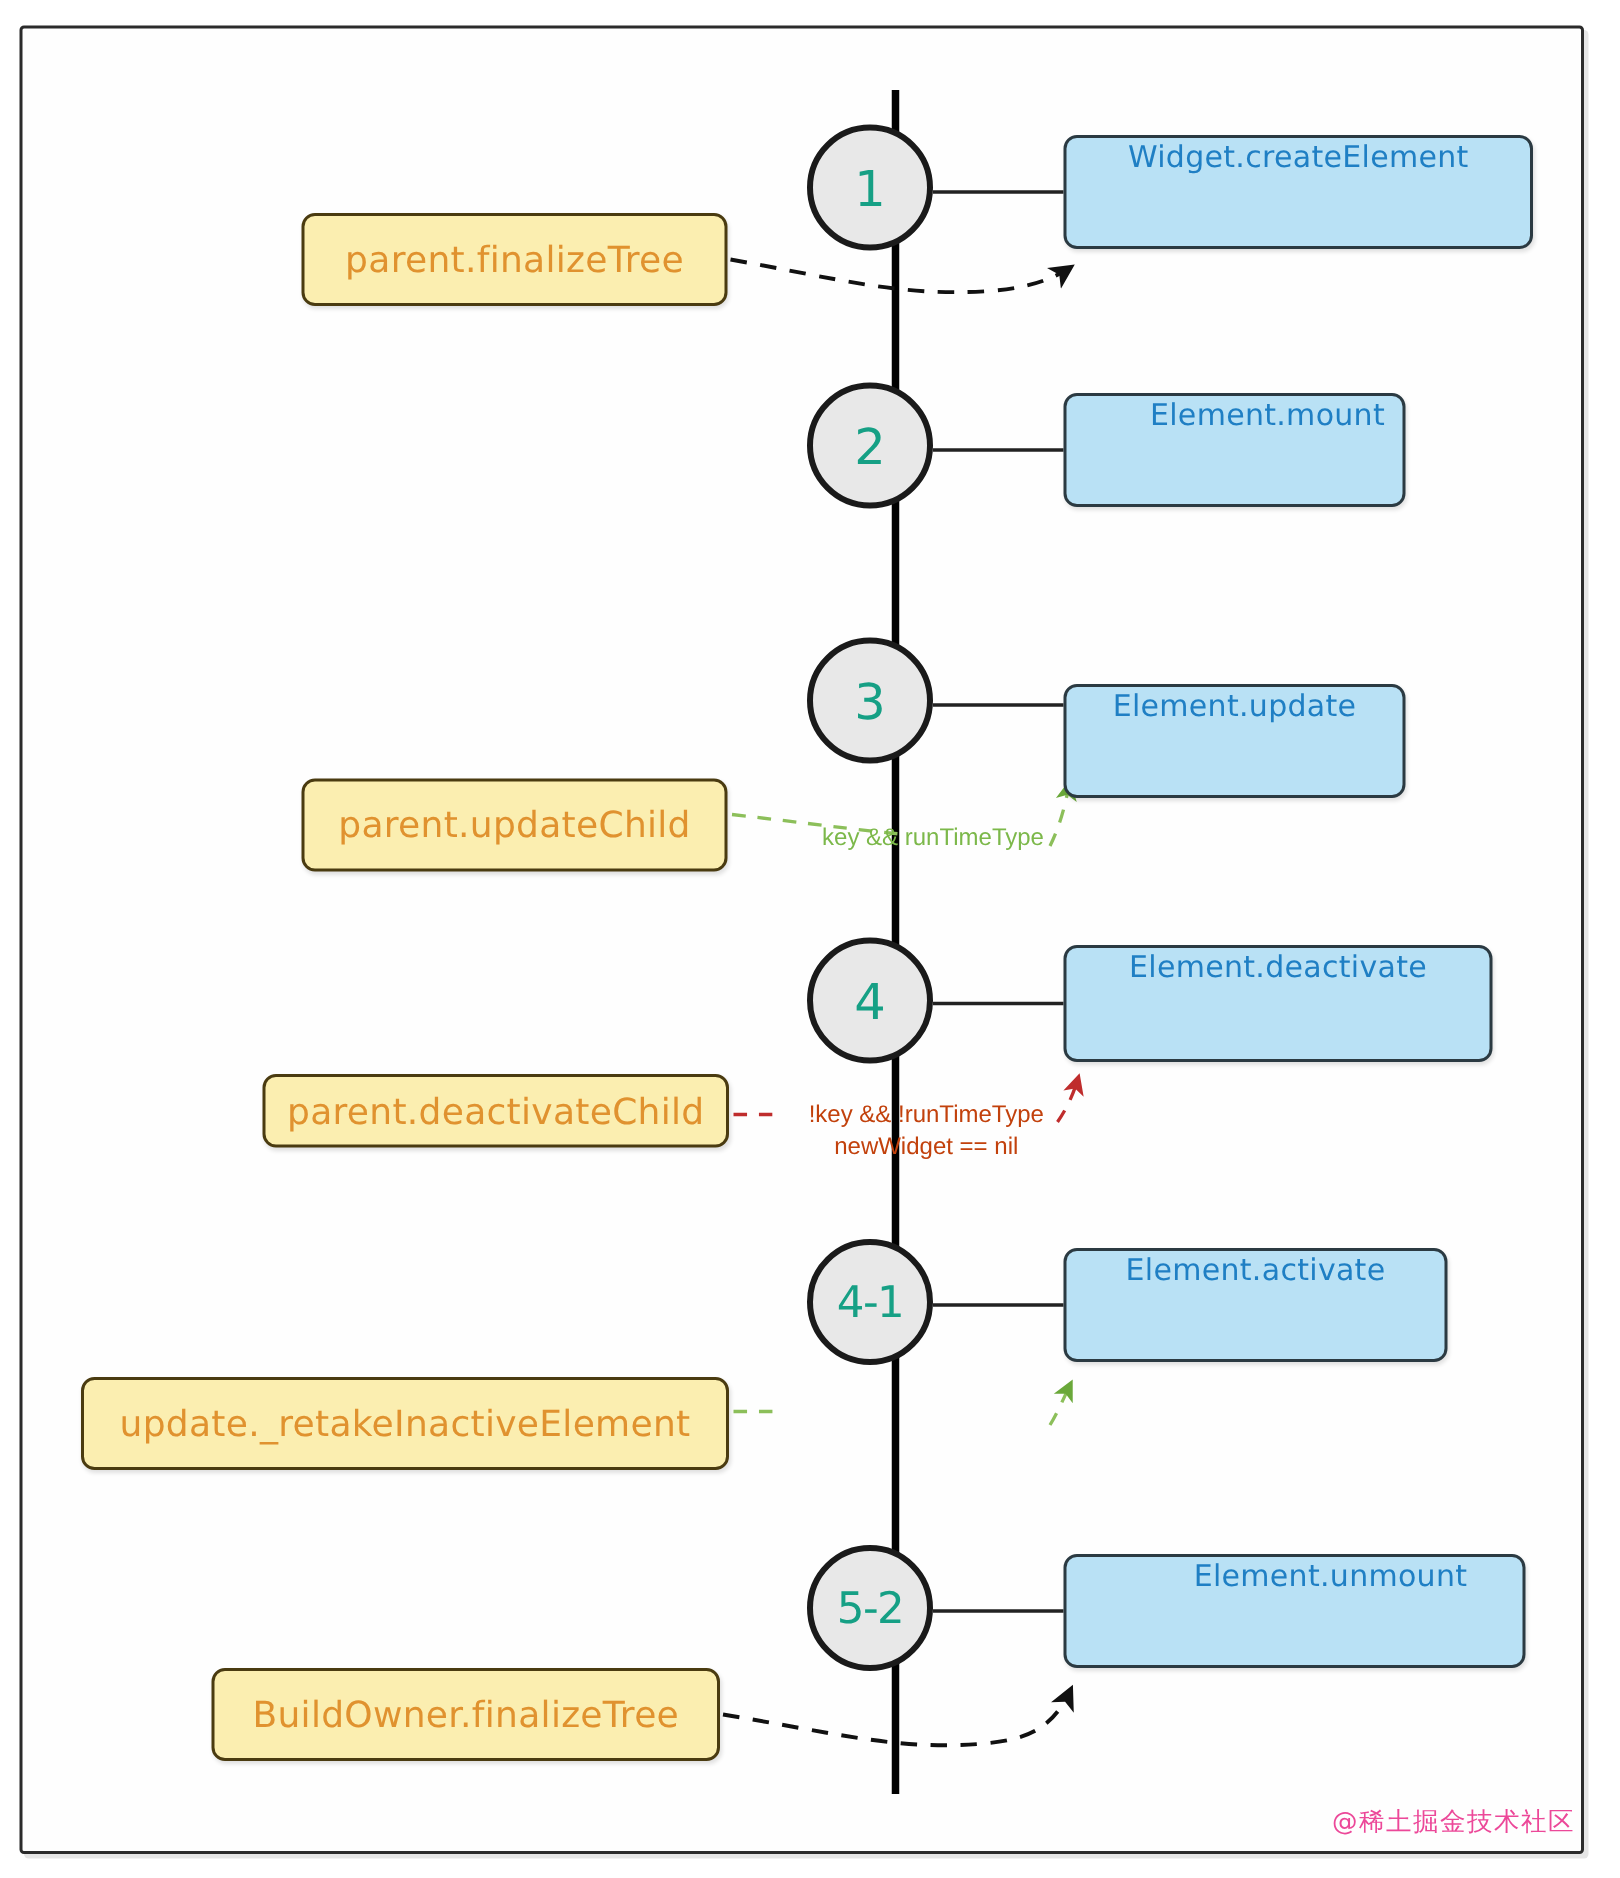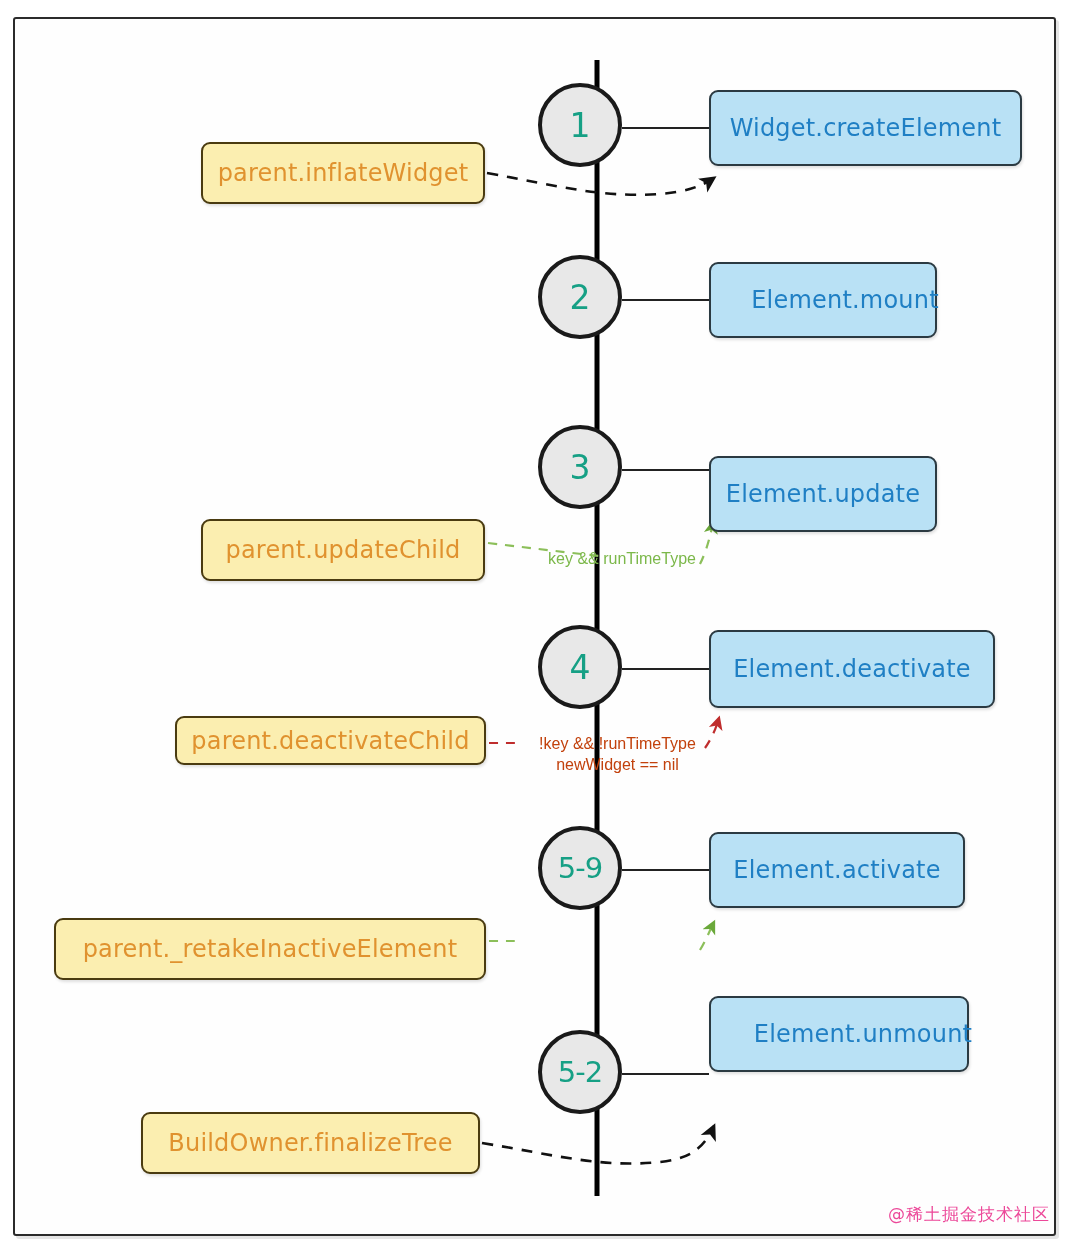--- a/index.html
+++ b/index.html
@@ -50,25 +50,24 @@
   }
   .node.wide { font-size: 29px; letter-spacing: -1px; }
 
   
   .bluebox {
     position: absolute;
     background: #b9e1f5;
     border: 2.5px solid #2b3a42;
     border-radius: 9px;
     display: flex;
-    align-items: center;
     justify-content: center;
     color: #1f7fc4;
     font-family: "DejaVu Sans", sans-serif;
-    font-size: 24px;
+    font-size: 20px;
     letter-spacing: 0.2px;
     z-index: 4;
     box-shadow: 1px 2px 3px rgba(0,0,0,0.12);
   }
   
   .yellowbox {
     position: absolute;
     background: #fbeeb0;
     border: 2.5px solid #4a3b10;
     border-radius: 9px;
@@ -155,56 +154,56 @@
   <div class="node" style="left:538px; top:255px;">
     <span>2</span>
   </div>
   <div class="node" style="left:538px; top:425px;">
     <span>3</span>
   </div>
   <div class="node" style="left:538px; top:625px;">
     <span>4</span>
   </div>
   <div class="node wide" style="left:538px; top:826px;">
-    <span>5-9</span>
+    <span>4-1</span>
   </div>
   <div class="node wide" style="left:538px; top:1030px;">
     <span>5-2</span>
   </div>
 
   <div class="bluebox" style="left:709px; top:90px; width:313px; height:76px;">
     <span>Widget.createElement</span>
   </div>
   <div class="bluebox" style="left:709px; top:262px; width:228px; height:76px;padding-left:44px;">
     <span>Element.mount</span>
   </div>
   <div class="bluebox" style="left:709px; top:456px; width:228px; height:76px;">
     <span>Element.update</span>
   </div>
   <div class="bluebox" style="left:709px; top:630px; width:286px; height:78px;">
     <span>Element.deactivate</span>
   </div>
   <div class="bluebox" style="left:709px; top:832px; width:256px; height:76px;">
     <span>Element.activate</span>
   </div>
-  <div class="bluebox" style="left:709px; top:996px; width:260px; height:76px;padding-left:48px;">
+  <div class="bluebox" style="left:709px; top:1036px; width:308px; height:76px;padding-left:48px;">
     <span>Element.unmount</span>
   </div>
 
   <div class="yellowbox" style="left:201px; top:142px; width:284px; height:62px;">
-    <span>parent.inflateWidget</span>
+    <span>parent.finalizeTree</span>
   </div>
   <div class="yellowbox" style="left:201px; top:519px; width:284px; height:62px;">
     <span>parent.updateChild</span>
   </div>
   <div class="yellowbox" style="left:175px; top:716px; width:311px; height:49px;">
     <span>parent.deactivateChild</span>
   </div>
   <div class="yellowbox" style="left:54px; top:918px; width:432px; height:62px;">
-    <span>parent._retakeInactiveElement</span>
+    <span>update._retakeInactiveElement</span>
   </div>
   <div class="yellowbox" style="left:141px; top:1112px; width:339px; height:62px;">
     <span>BuildOwner.finalizeTree</span>
   </div>
 
   <div class="note green" style="left:527px; top:548px; width:190px;">key &amp;&amp; runTimeType</div>
 
   <div class="note red" style="left:510px; top:733px; width:215px;">!key &amp;&amp; !runTimeType
 newWidget == nil</div>
 

